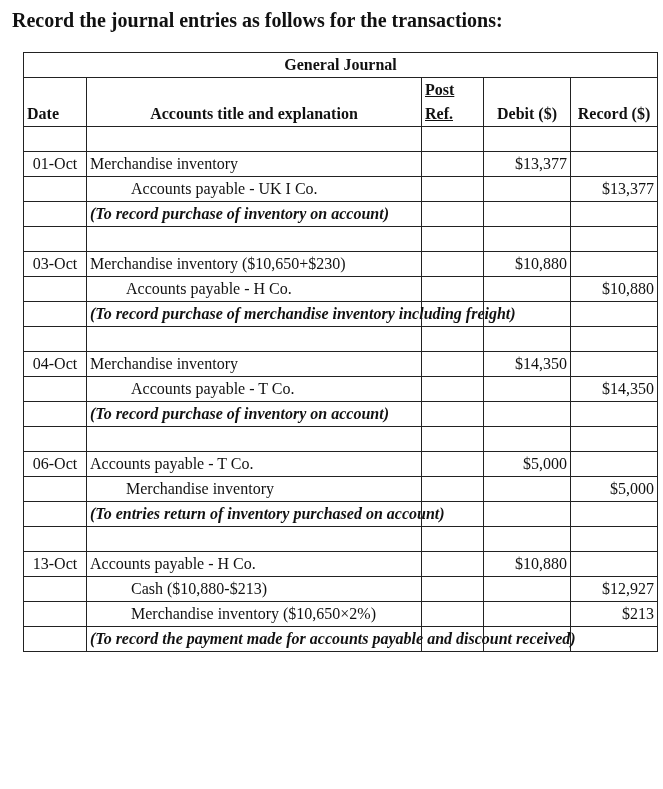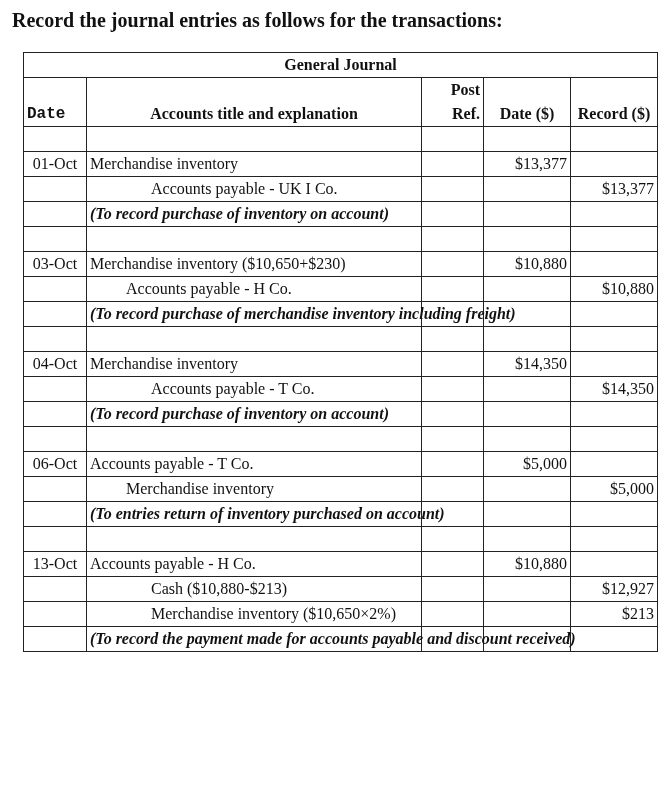--- a/index.html
+++ b/index.html
@@ -6,27 +6,27 @@
   body { width: 663px; height: 789px; position: relative; overflow: hidden;
          font-family: "Liberation Serif", "DejaVu Serif", serif; color: #111; }
   .intro { position: absolute; left: 12px; top: 9px; font-size: 20px; font-weight: bold; }
   table.gj { position: absolute; left: 23px; top: 52px; width: 634px;
              border-collapse: collapse; table-layout: fixed; font-size: 16px; }
   table.gj td, table.gj th { border: 1.5px solid #222; padding: 0 3px; height: 24px;
              line-height: 24px; white-space: nowrap; overflow: visible; }
   table.gj th { font-weight: bold; }
   .title-row th { text-align: center; height: 25px; }
   .hdr-row th { vertical-align: bottom; height: 50px; line-height: 25px; }
-  .hdr-date { text-align: left; font-family: Liberation Mono, monospace; }
+  .hdr-date { text-align: left; }
   .hdr-acct { text-align: center; }
-  .hdr-ref { text-align: right; }
+  .hdr-ref { text-align: left; text-decoration: underline; }
   .hdr-num { text-align: center; padding: 0 1px !important; }
   td.date { text-align: center; padding: 0 1px !important; }
   td.acct { text-align: left; }
-  td.acct.indent { padding-left: 64px; }
+  td.acct.indent { padding-left: 44px; }
   td.acct.indent2 { padding-left: 39px; }
   td.num { text-align: right; }
   td.expl { font-style: italic; line-height: 25px; white-space: normal; height: 50px; vertical-align: top; font-weight: bold; }
   tr.blank td { height: 24px; }
 </style>
 </head>
 <body>
 
 <div class="intro">Record the journal entries as follows for the transactions:</div>
 
@@ -39,21 +39,21 @@
     <col style="width:87px">
   </colgroup>
   <thead>
     <tr class="title-row">
       <th colspan="5">General Journal</th>
     </tr>
     <tr class="hdr-row">
       <th class="hdr-date">Date</th>
       <th class="hdr-acct">Accounts title and explanation</th>
       <th class="hdr-ref"><span>Post</span><br><span>Ref.</span></th>
-      <th class="hdr-num">Date ($)</th>
+      <th class="hdr-num">Debit ($)</th>
       <th class="hdr-num">Record ($)</th>
     </tr>
   </thead>
   <tbody>
     <tr class="blank">
         <td></td>
         <td></td>
         <td></td>
         <td></td>
         <td></td>

